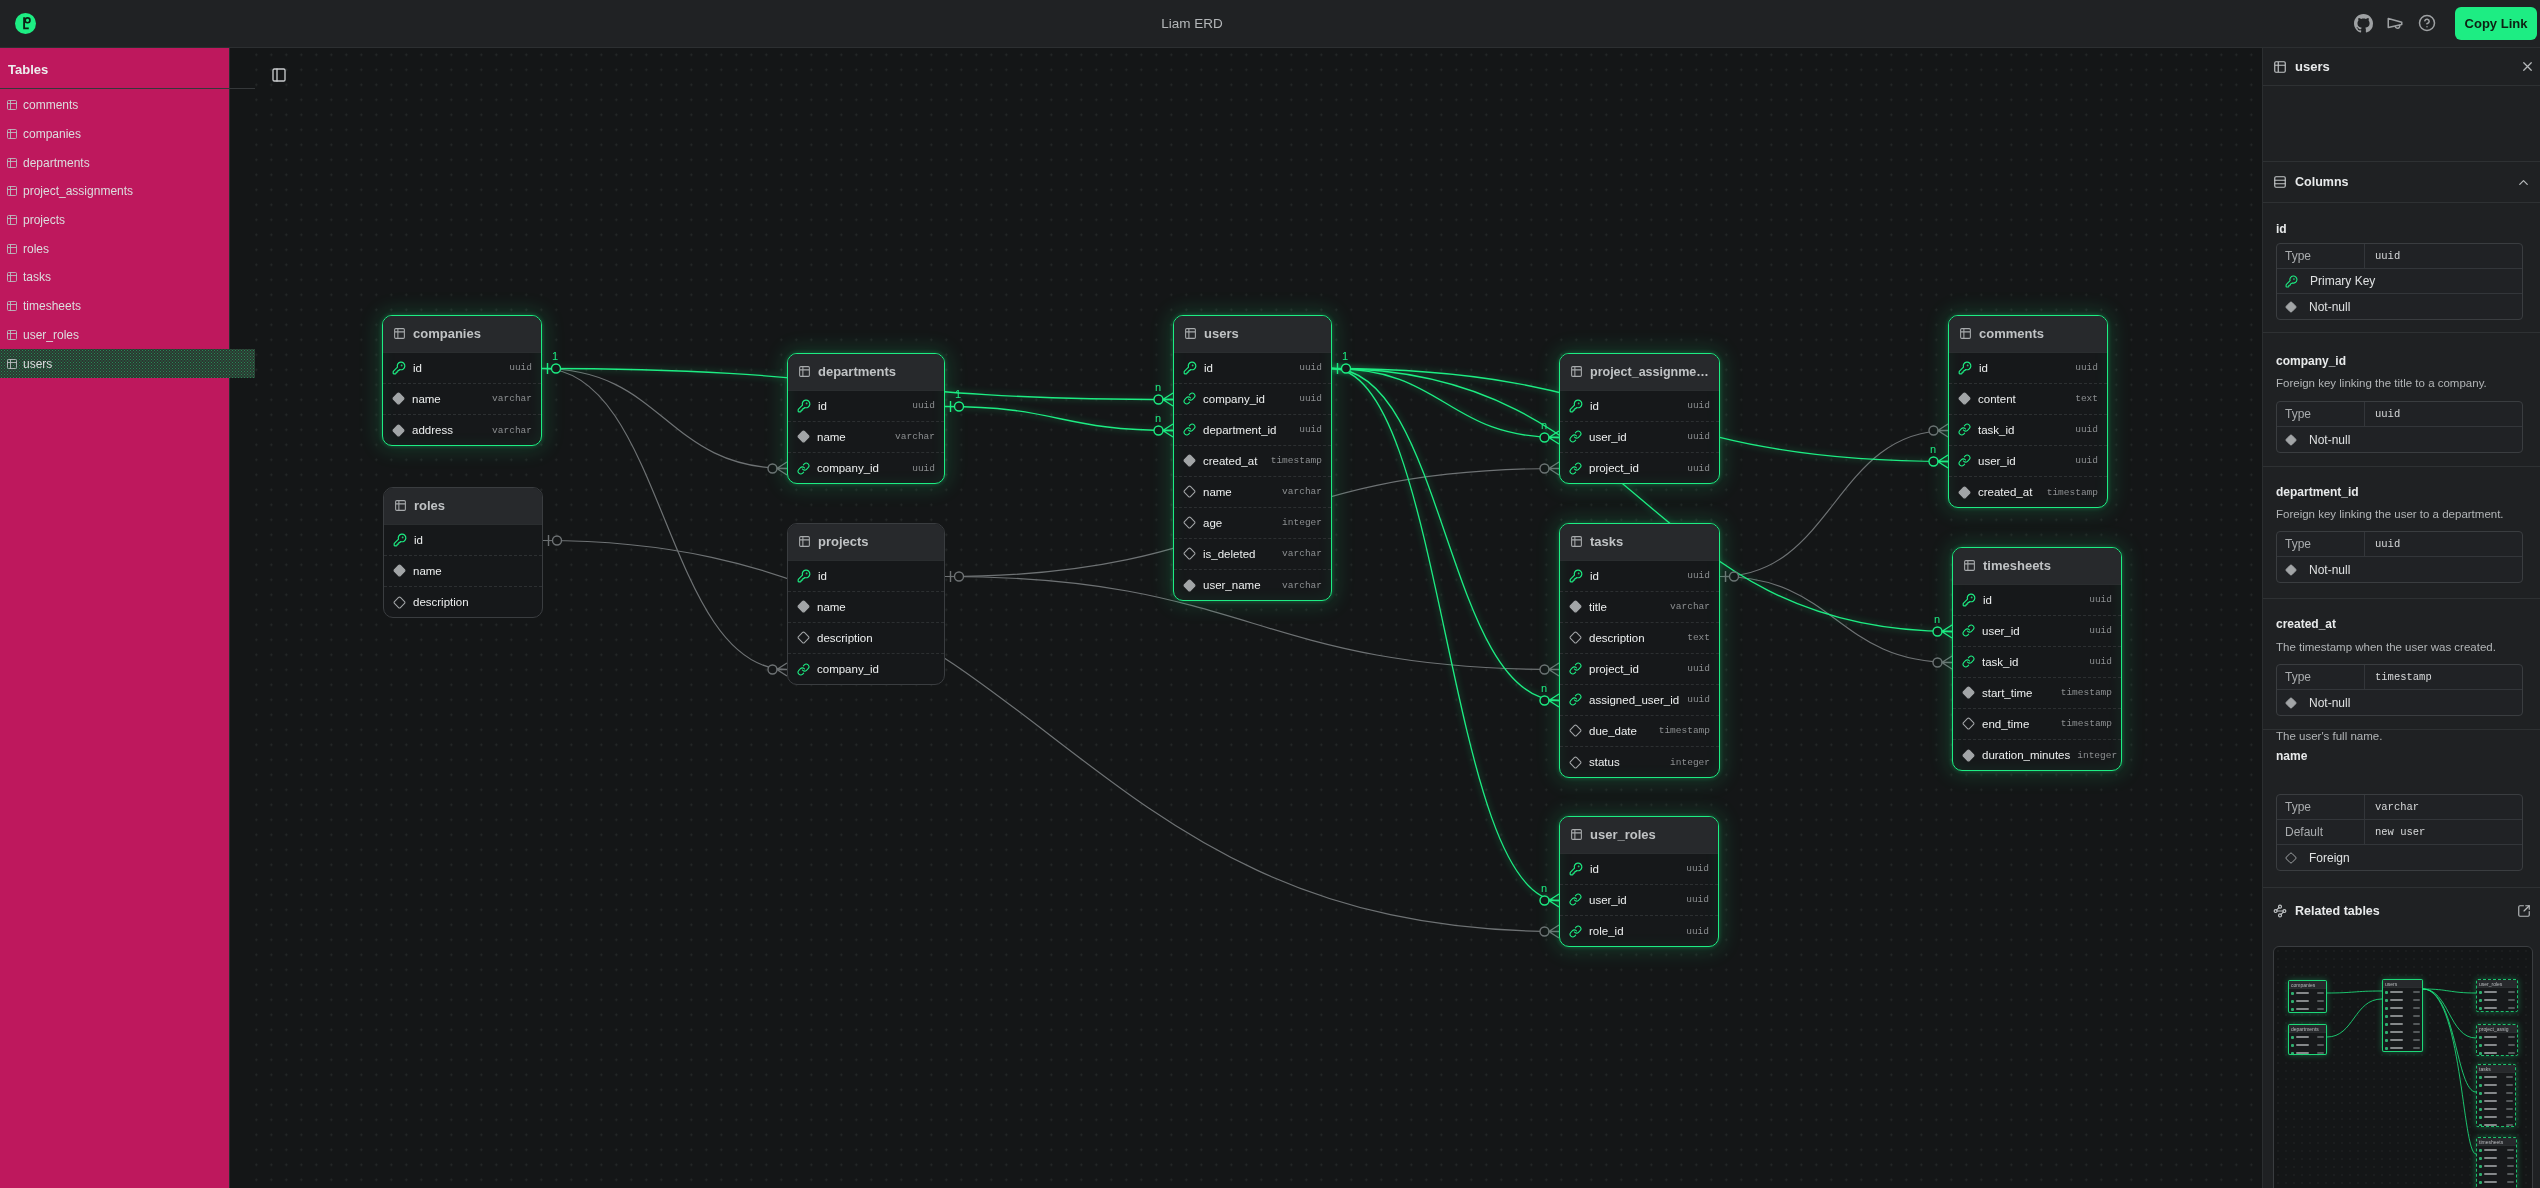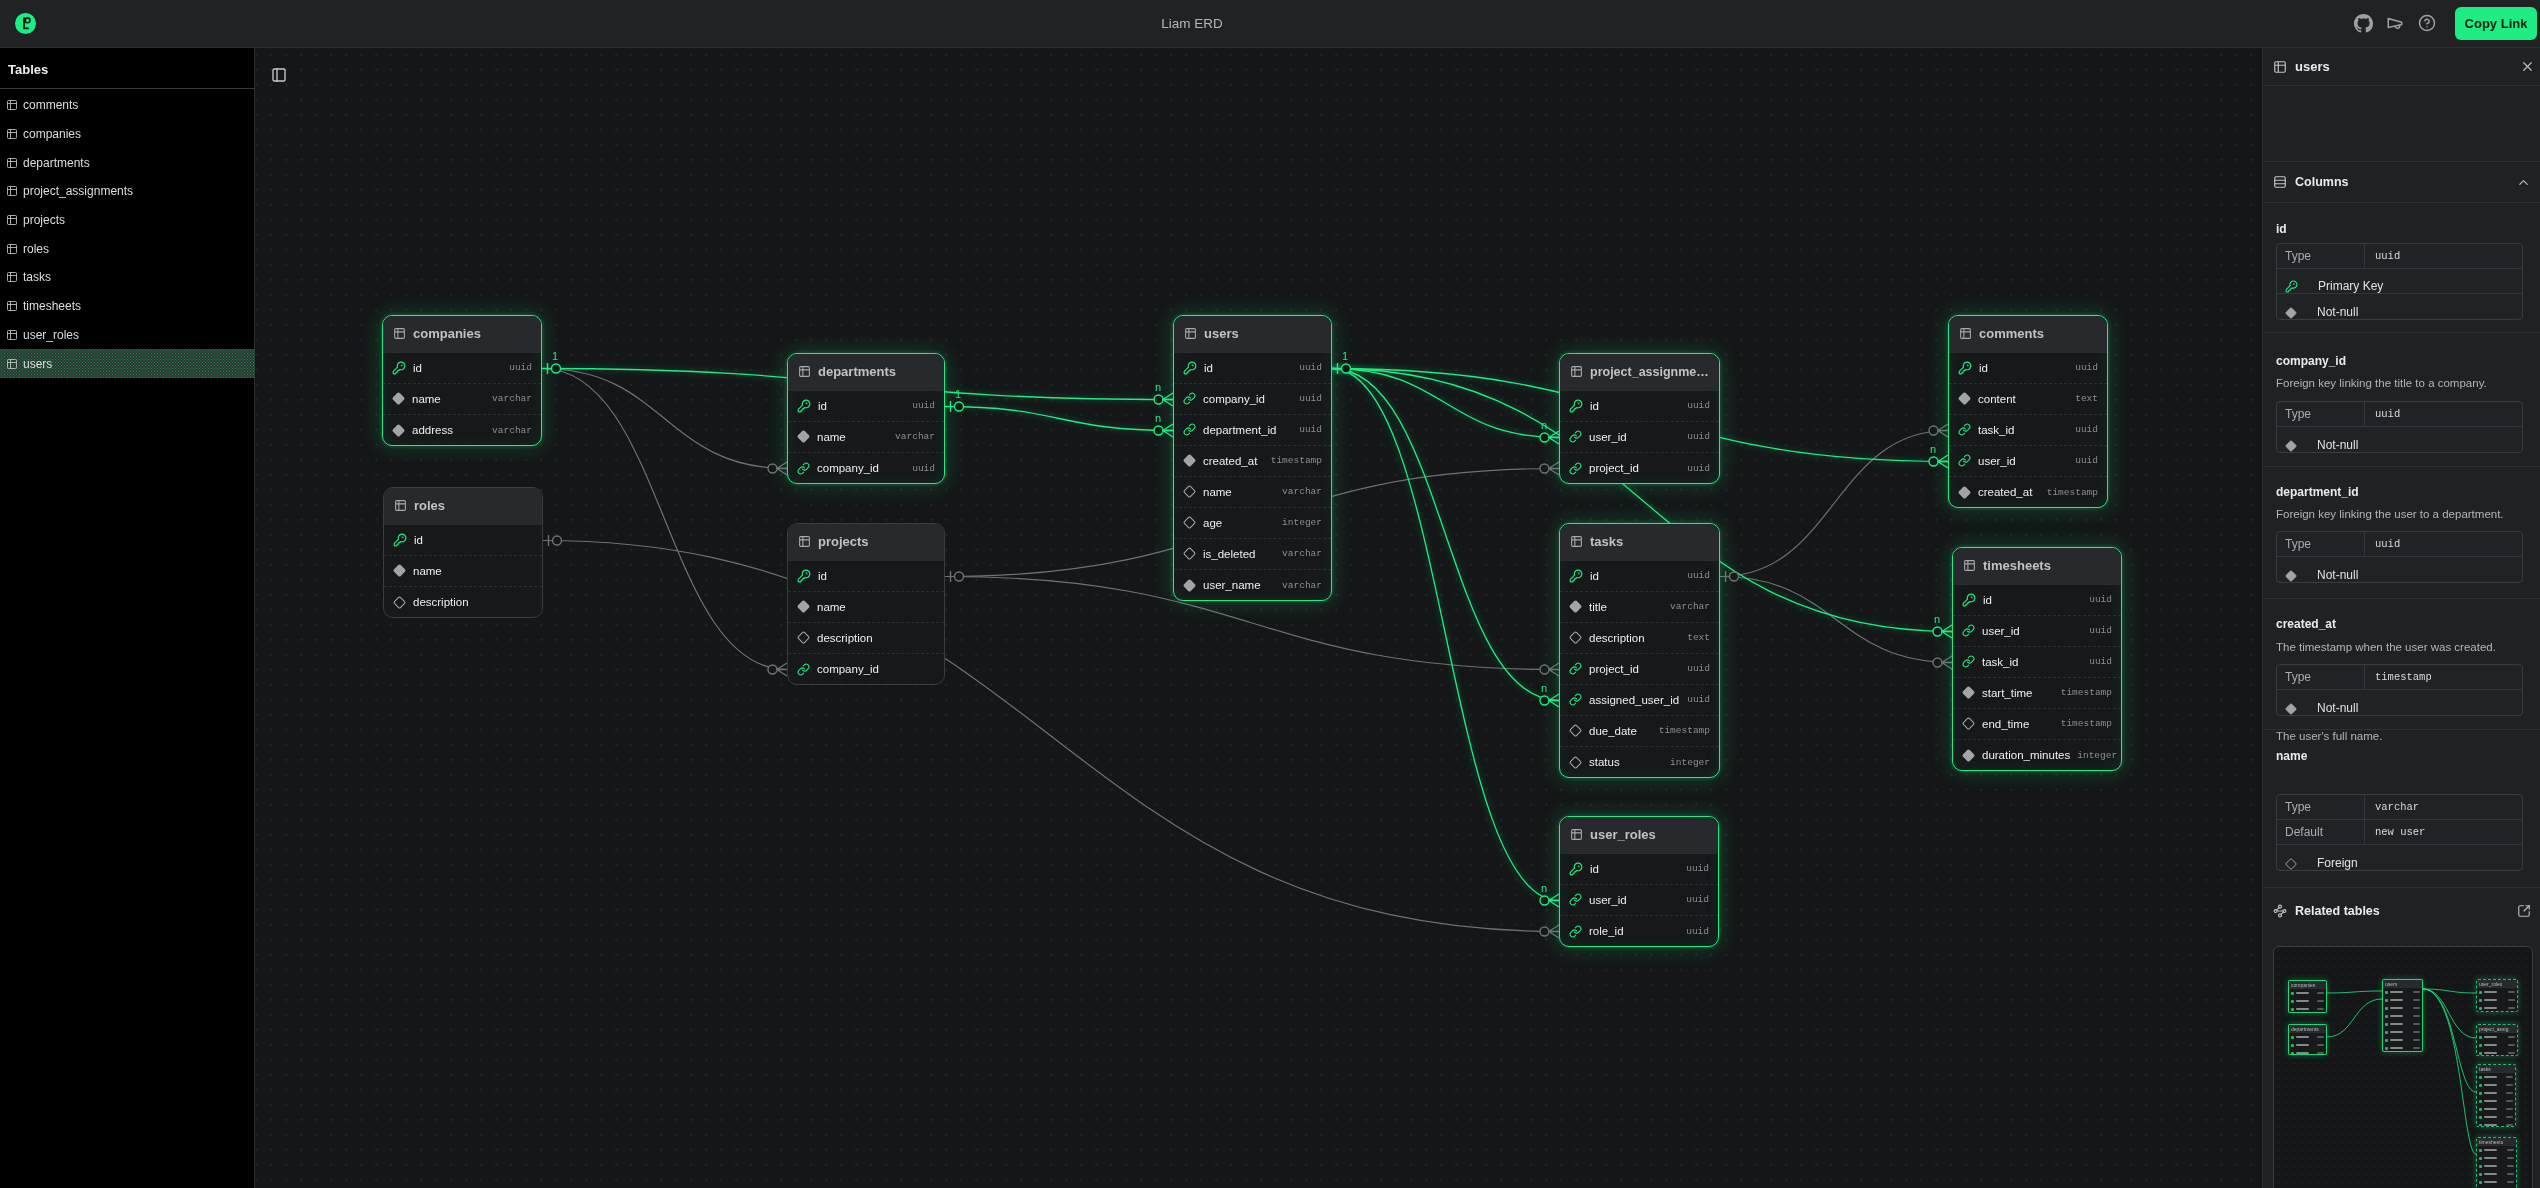--- a/index.html
+++ b/index.html
@@ -1,21 +1,21 @@
 <!DOCTYPE html>
 <html><head><meta charset="utf-8"><style>
 *{margin:0;padding:0;box-sizing:border-box}
 html,body{width:2540px;height:1188px;overflow:hidden;background:#141617;font-family:"Liberation Sans",sans-serif}
 #page{position:relative;width:2540px;height:1188px}
 header{position:absolute;left:0;top:0;width:2540px;height:48px;background:#202224;border-bottom:1px solid #2c2f31;z-index:30}
 .logo{position:absolute;left:15px;top:13px;width:21px;height:21px;border-radius:50%;background:#1ded83;display:flex;align-items:center;justify-content:center}
 .title{position:absolute;left:1192px;top:0;height:48px;line-height:48px;transform:translateX(-50%);color:#b4b7b9;font-size:13.5px;font-weight:500}
 .hicons span{position:absolute;top:14px}
 .copylink{position:absolute;left:2455px;top:7px;width:82px;height:33px;border-radius:6px;background:#1ded83;color:#0e2113;font-size:13px;font-weight:600;text-align:center;line-height:33px}
-#lsb{position:absolute;left:0;top:48px;width:255px;height:1140px;background:#000000;border-right:1px solid #2b2e30;z-index:20}
+#lsb{position:absolute;left:0;top:48px;width:230px;height:1140px;background:#be185d;border-right:1px solid #2b2e30;z-index:20}
 #lsb h2{position:absolute;left:8px;top:14px;font-size:13px;font-weight:700;color:#eceeee}
 #lsb .lsbdiv{position:absolute;left:0;top:40px;width:255px;height:1px;background:#35383a}
 .sblist{position:absolute;left:0;top:43px;width:255px}
 .sbi{height:28.7px;display:flex;align-items:center;padding-left:6px;gap:5px;color:#dcdedf;font-size:12px}
 .sbi svg{flex:0 0 auto}
 .sbi.sel{background-color:#2b3630;background-image:radial-gradient(circle,rgba(30,237,131,0.45) 0.7px,transparent 1px),radial-gradient(circle,rgba(30,237,131,0.45) 0.7px,transparent 1px);background-size:3px 3px;background-position:0 0,1.5px 1.5px}
 #canvas{position:absolute;left:255px;top:48px;width:2007px;height:1140px;overflow:hidden;background:#141617;background-image:radial-gradient(circle,#262929 0.9px,transparent 1.25px);background-size:15px 15px;background-position:-6.2px -0.7px}
 #edges{position:absolute;left:0;top:0}
 .toggle{position:absolute;left:16px;top:19px}
 .card{position:absolute;background:#16181a;border:1px solid #3a3d40;border-radius:10px;overflow:hidden;z-index:5}
@@ -34,21 +34,21 @@
 .descblock{position:absolute;left:13px;top:52px;width:248px;height:51px;background:#27292b;border-radius:8px;color:#cfd1d2;font-size:12.5px;line-height:20.5px;padding:5px 0 5px 8px;white-space:nowrap}
 .sechead{position:absolute;left:10px;width:258px;height:20px;display:flex;align-items:center;gap:8px}
 .sechead span{color:#e8eaeb;font-size:12.5px;font-weight:700;flex:1}
 .colname{position:absolute;left:13px;color:#e8eaeb;font-size:12px;font-weight:700}
 .coldesc{position:absolute;left:13px;color:#b2b5b7;font-size:11.5px;white-space:nowrap}
 .tbox{position:absolute;left:13px;width:247px;border:1px solid #3a3d40;border-radius:4px;background:#202225}
 .tbr{display:flex;height:25px;border-bottom:1px solid #33363a}
 .tbr:last-child{border-bottom:none}
 .tbl{width:88px;border-right:1px solid #33363a;color:#a9acae;font-size:12px;line-height:24px;padding-left:8px}
 .tbv{flex:1;color:#d7d9da;font-size:10.5px;font-family:"Liberation Mono",monospace;line-height:24px;padding-left:10px}
-.tbf{display:flex;align-items:flex-end;gap:20px;padding-left:8px;color:#dfe1e2;font-size:12px}
+.tbf{display:flex;align-items:center;gap:12px;padding-left:8px;color:#dfe1e2;font-size:12px}
 .minimap{position:absolute;left:10px;top:898px;width:260px;height:250px;background:#141617;border:1px solid #3a3d40;border-radius:6px;overflow:hidden;background-image:radial-gradient(circle,rgba(255,255,255,0.05) 0.6px,transparent 0.9px);background-size:8px 8px}
 .medges{position:absolute;left:0;top:0}
 .mcard{position:absolute;background:#17191b;border-radius:2px;box-shadow:0 0 6px rgba(29,237,131,0.35);overflow:hidden}
 .mcard.solid{border:1px solid rgba(30,237,131,0.9)}
 .mcard.dashed{border:1px dashed rgba(30,237,131,0.8)}
 .mhead{height:8px;background:#27292c;color:#b9bcbe;font-size:5px;line-height:8px;padding-left:2px;white-space:nowrap;overflow:hidden;border-bottom:0.5px solid #2a2d2f}
 .mrow{height:8px;display:flex;align-items:center;padding:0 2px;gap:2px}
 .mrow i{width:3px;height:3px;background:#2fae6f;border-radius:1px;flex:0 0 auto}
 .mrow b{width:13px;height:2px;background:#85888a;border-radius:1px}
 .mrow u{width:7px;height:1.8px;background:#55595b;border-radius:1px;margin-left:auto}

